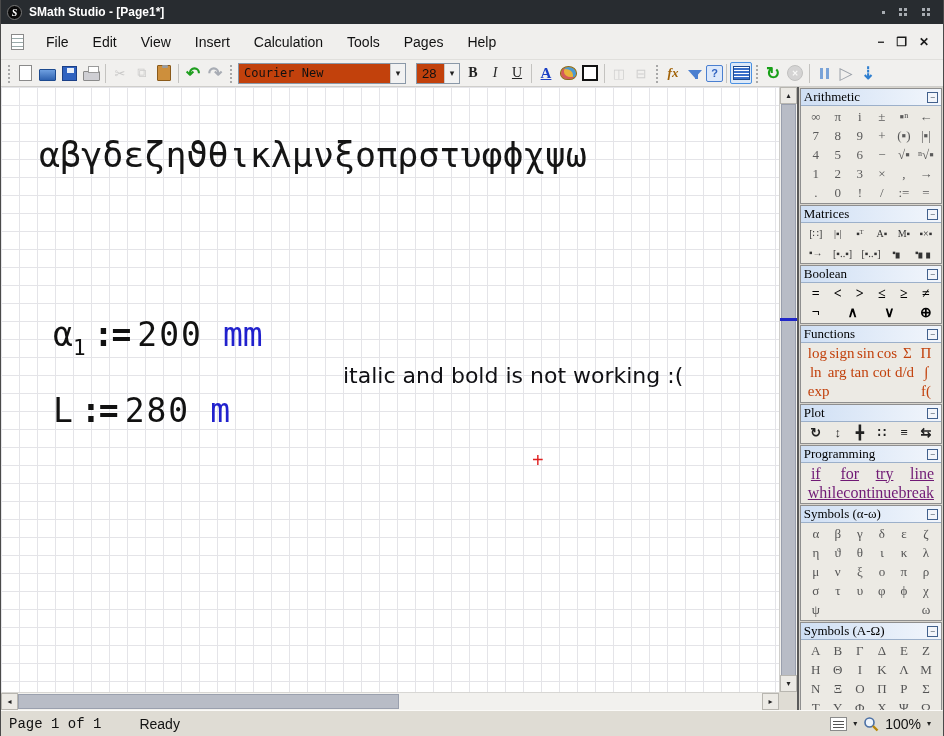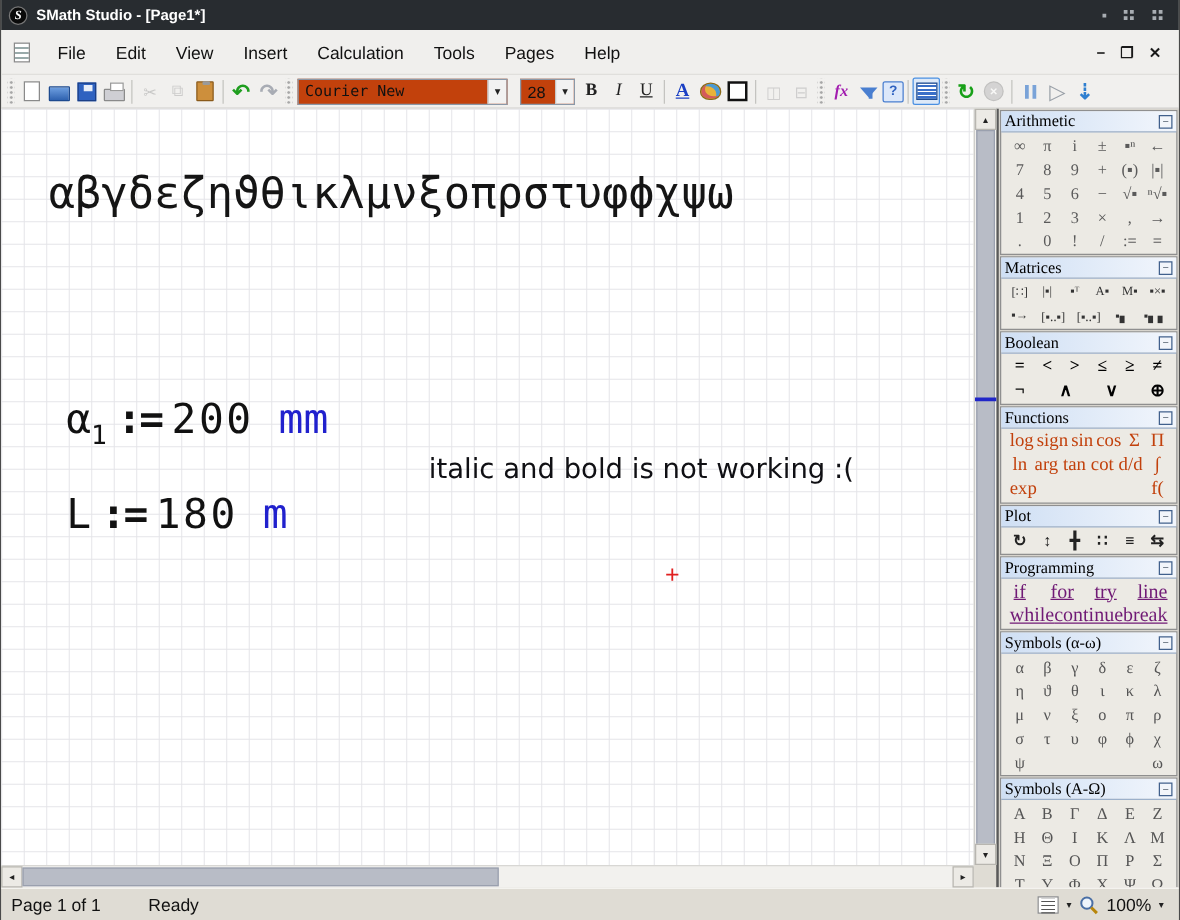--- a/index.html
+++ b/index.html
@@ -35,21 +35,21 @@
   .tbtn { width:22px; height:22px; display:flex; align-items:center; justify-content:center; position:relative;
           font-size:13px; color:#333; border:1px solid transparent; border-radius:2px; cursor:default; }
   .tbtn.bold { font-weight:bold; }
   .tbtn.big { font-size:17px; }
   .tbtn.dis { opacity:.55; }
   .tbtn.pressed { border:1px solid #4a90e2; background:#dde9f8; }
   .tb-bold { font:bold 14px "Liberation Serif",serif; color:#222; }
   .tb-italic { font:italic 14px "Liberation Serif",serif; color:#222; }
   .tb-underline { font:14px "Liberation Serif",serif; text-decoration:underline; color:#222; }
   .tb-fontcolor { font:bold 15px "Liberation Serif",serif; color:#1b3fc4; text-decoration:underline; }
-  .tb-fx { font:italic bold 13px "Liberation Serif",serif; color:#a21caf; }
+  .tb-fx { font:italic bold 13px "Liberation Serif",serif; color:#a16207; }
 
   .ic-new::before { content:""; width:11px; height:14px; background:#fff; border:1px solid #8a8a8a; }
   .ic-open::before { content:""; width:15px; height:10px; margin-top:4px; border-radius:1px;
                      background:linear-gradient(#6e9fe0,#2f62b0); border:1px solid #1d4a8f; }
   .ic-save::before { content:""; width:13px; height:13px; background:#2f62c0; border:1px solid #1b3f86; }
   .ic-save::after { content:""; position:absolute; width:7px; height:5px; background:#e8eef8; top:5px; left:8px; }
   .ic-print::before { content:""; width:15px; height:8px; margin-top:6px; background:#cfcfd4; border:1px solid #8a8a8a; border-radius:1px; }
   .ic-print::after { content:""; position:absolute; top:3px; left:7px; width:9px; height:5px; background:#fff; border:1px solid #9a9a9a; }
   .ic-paste::before { content:""; width:12px; height:14px; background:#cd8f3c; border:1px solid #8a5a1a; border-radius:1px; }
   .ic-paste::after { content:""; position:absolute; top:2px; left:8px; width:6px; height:3px; background:#9a9a9a; border-radius:1px; }
@@ -122,21 +122,21 @@
   .bool .prow { justify-content:space-between; }
   .bool .pbtn { font-weight:bold; color:#000; font-size:14px; }
   .fn .pbtn { font-size:15px; color:#c2410c; }
   .plot .pbtn { font-size:13px; color:#222; font-weight:bold; }
   .prog .pbtn { font-size:16px; color:#701a75;text-decoration:underline; }
   .sym .pbtn { font-size:13px; color:#555; }
 
   
   #statusbar { height:26px; background:#dfdcd4; border-top:1px solid #fbfaf8; display:flex; align-items:center;
                padding:0 8px; font-size:14px; color:#111; flex:0 0 auto; }
-  #status-page { margin-right:38px; }
+  #status-page { margin-right:38px;font-family:Liberation Mono, monospace; }
   #status-right { margin-left:auto; display:flex; align-items:center; gap:6px; padding-right:4px; }
   #list-icon { width:17px; height:14px; background:#fff; border:1px solid #8a8a8a;
                background-image:repeating-linear-gradient(to bottom,transparent 0 2px,#555 2px 3px); background-size:11px 100%; background-repeat:no-repeat; background-position:2px 1px; }
   .caret { font-size:8px; color:#222; }
   #zoom-value { font-size:14px; }
 </style>
 </head>
 <body>
 
 <div id="window">
@@ -224,21 +224,21 @@
       <div id="canvas">
         <div class="greek-line">αβγδεζηϑθικλμνξοπρστυφϕχψω</div>
 
         <div class="math" id="expr1">
           <span class="mvar">α</span><span class="msub">1</span><span class="mop">:=</span><span class="mval">200</span><span class="munit">mm</span>
         </div>
 
         <div id="note">italic and bold is not working :(</div>
 
         <div class="math" id="expr2">
-          <span class="mvar">L</span><span class="mop">:=</span><span class="mval">180</span><span class="munit">m</span>
+          <span class="mvar">L</span><span class="mop">:=</span><span class="mval">280</span><span class="munit">m</span>
         </div>
 
         <div id="red-cursor">+</div>
       </div>
       <div id="hscroll">
         <span class="sbtn" id="hleft">◂</span>
         <div id="hthumb"></div>
         <span class="sbtn" id="hright">▸</span>
       </div>
     </div>

